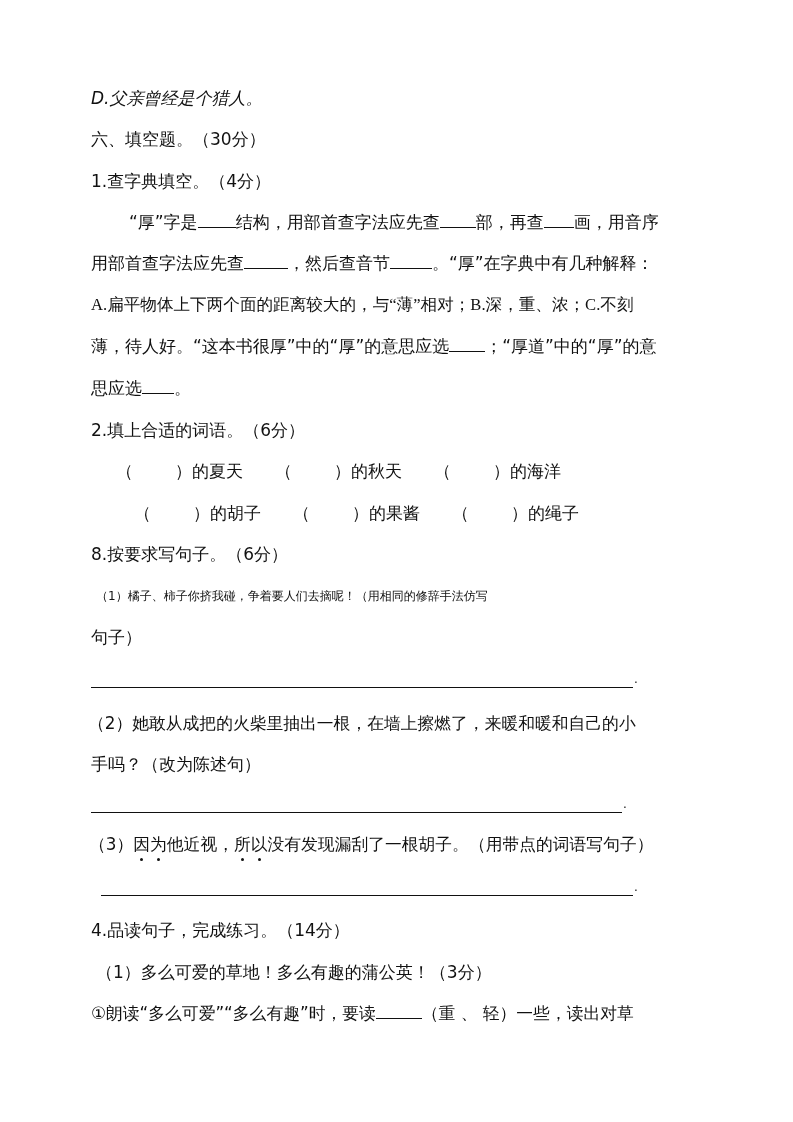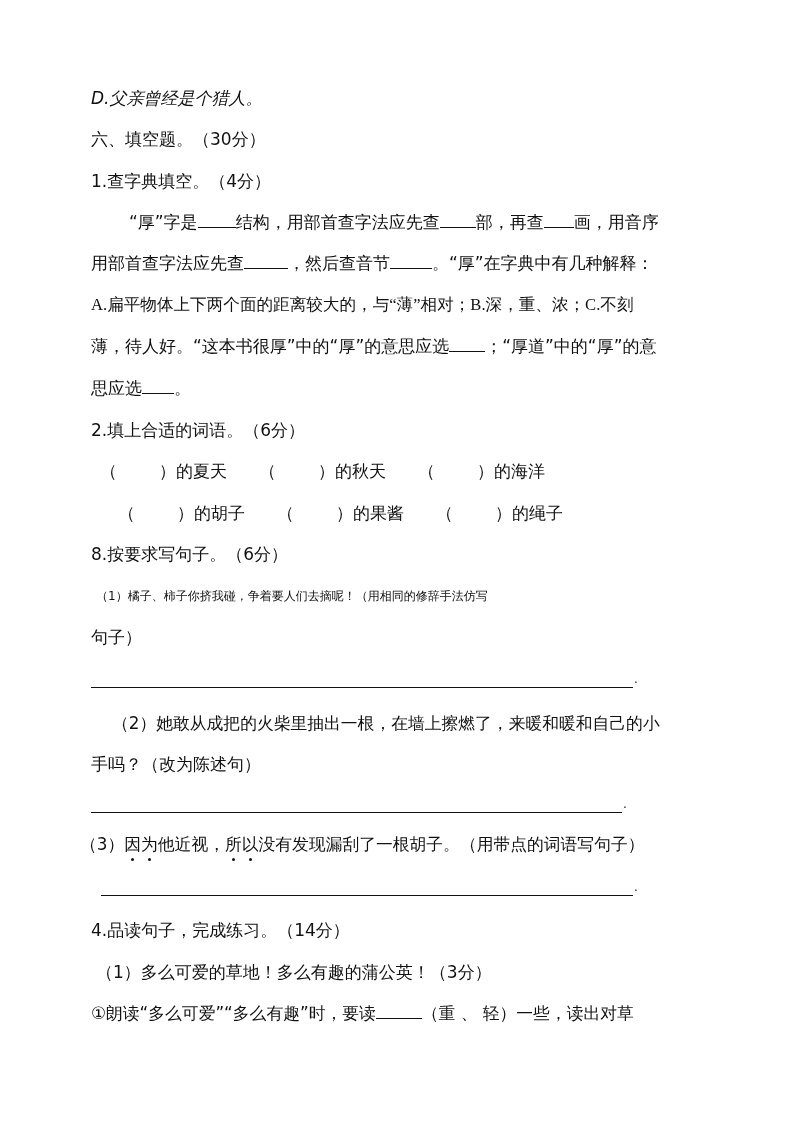--- a/index.html
+++ b/index.html
@@ -4,21 +4,21 @@
 <style>
   html, body { margin: 0; padding: 0; background: #ffffff; }
   body { width: 793px; height: 1122px; position: relative; overflow: hidden;
          font-family: "DejaVu Sans", sans-serif; color: #111; font-size: 17px; }
   .line { position: absolute; left: 91px; white-space: nowrap; line-height: 24px; }
   .blank { display: inline-block; border-bottom: 1px solid #111; height: 16px; vertical-align: baseline; }
   .answer-line { position: absolute; height: 0; border-top: 1.5px solid #111; }
   .period-dot { position: absolute; font-size: 12px; }
   .dotted { position: relative; display: inline-block; }
   .dotted::after { content: ""; position: absolute; left: 50%; bottom: -5px; width: 3px; height: 3px; margin-left: -1.5px; background: #111; border-radius: 50%; }
-  .paren-row { position: absolute; left: 100px; white-space: nowrap; line-height: 24px; }
+  .paren-row { position: absolute; left: 84px; white-space: nowrap; line-height: 24px; text-align: right; }
   .paren-item { display: inline-block; width: 159px; }
   .paren-gap { display: inline-block; width: 42px; }
 </style>
 </head>
 <body>
 
 <div class="line" style="top:86px;font-style:italic;">D.父亲曾经是个猎人。</div>
 
 <div class="line" style="top:127px;">六、填空题。（30分）</div>
 
@@ -52,26 +52,26 @@
   <span class="paren-item"><span>（</span><span class="paren-gap"></span><span>）</span><span>的胡子</span></span><span class="paren-item"><span>（</span><span class="paren-gap"></span><span>）</span><span>的果酱</span></span><span class="paren-item"><span>（</span><span class="paren-gap"></span><span>）</span><span>的绳子</span></span>
 </div>
 
 <div class="line" style="top:542px;">8.按要求写句子。（6分）</div>
 
 <div class="line" style="top:584px; left:96px; font-size:12px;">（1）橘子、柿子你挤我碰，争着要人们去摘呢！（用相同的修辞手法仿写</div>
 <div class="line" style="top:625px;">句子）</div>
 <div class="answer-line" style="top:687px; left:91px; width:542px;"></div>
 <div class="period-dot" style="top:672px; left:634px;">.</div>
 
-<div class="line" style="top:711px; left:112px; font-size:16.8px;text-align:center;">（2）她敢从成把的火柴里抽出一根，在墙上擦燃了，来暖和暖和自己的小</div>
+<div class="line" style="top:711px; left:88px; font-size:16.8px;text-align:center;">（2）她敢从成把的火柴里抽出一根，在墙上擦燃了，来暖和暖和自己的小</div>
 <div class="line" style="top:752px;">手吗？（改为陈述句）</div>
 <div class="answer-line" style="top:812px; left:91px; width:531px;"></div>
 <div class="period-dot" style="top:797px; left:623px;">.</div>
 
-<div class="line" style="top:832px; left:80px; font-size:16.8px;">
+<div class="line" style="top:832px; left:89px; font-size:16.8px;">
   <span>（3）</span><span class="dotted">因</span><span class="dotted">为</span><span>他近视，</span><span class="dotted">所</span><span class="dotted">以</span><span>没有发现漏刮了一根胡子。（用带点的词语写句子）</span>
 </div>
 <div class="answer-line" style="top:895px; left:101px; width:532px;"></div>
 <div class="period-dot" style="top:880px; left:634px;">.</div>
 
 <div class="line" style="top:918px;">4.品读句子，完成练习。（14分）</div>
 <div class="line" style="top:960px; left:96px;">（1）多么可爱的草地！多么有趣的蒲公英！（3分）</div>
 <div class="line" style="top:1001px; font-size:16.8px;">
   <span>①朗读“多么可爱”“多么有趣”时，要读</span><span class="blank" style="width:46px;"></span><span>（重 、 轻）一些，读出对草</span>
 </div>

